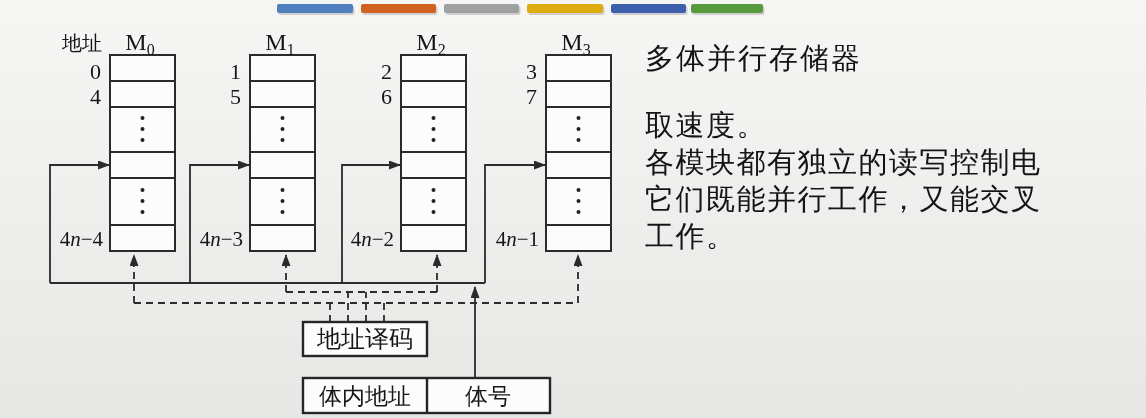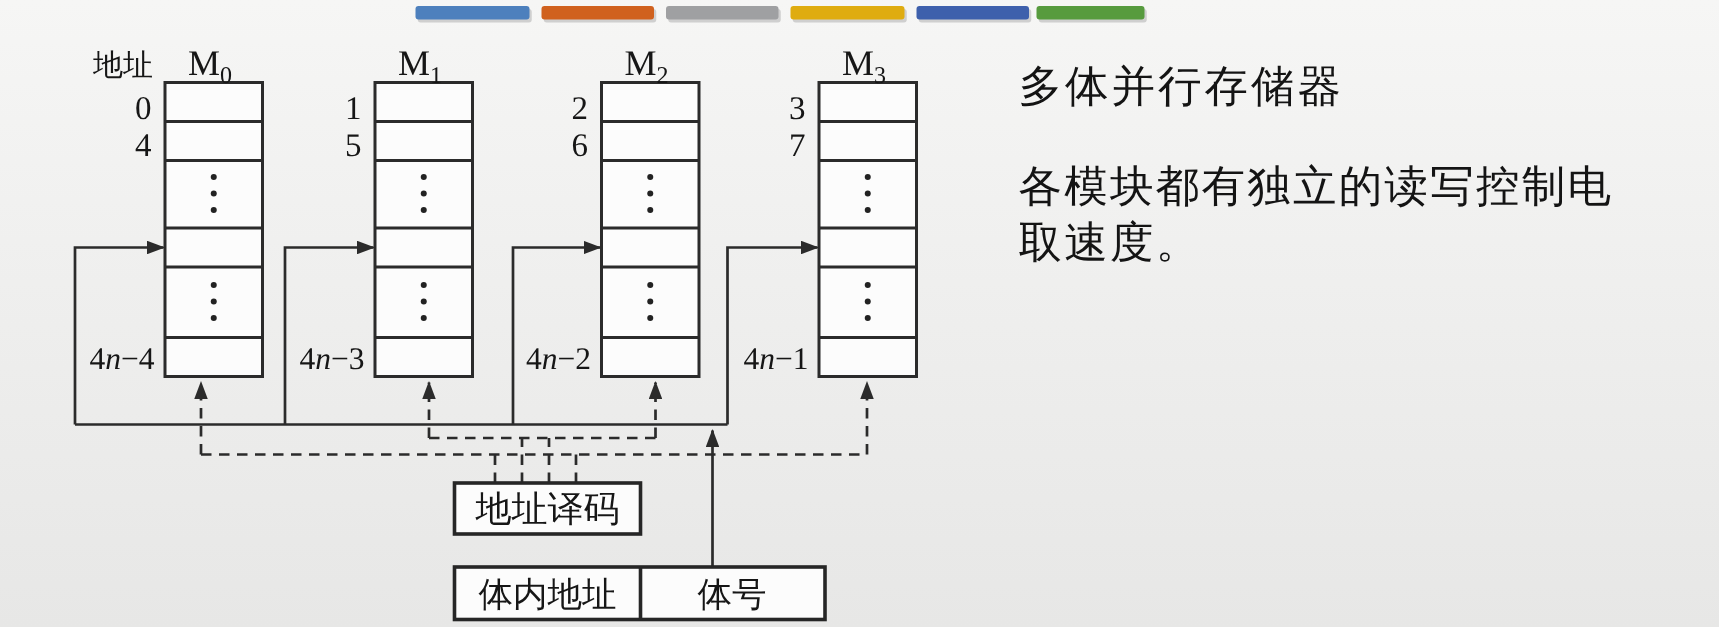--- a/index.html
+++ b/index.html
@@ -12,21 +12,21 @@
   svg{position:absolute;left:0;top:0;}
   .cell{fill:#fcfcfc;stroke:#2b2b2b;stroke-width:2;}
   .div-line{stroke:#2b2b2b;stroke-width:2;}
   .con{stroke:#2b2b2b;stroke-width:1.8;fill:none;}
   .dash{stroke-dasharray:7 5;}
   .box{fill:#fcfcfc;stroke:#262626;stroke-width:2.4;}
   .bln{stroke:#262626;stroke-width:2.4;}
   .txt{fill:#161616;}
   .dot{fill:#222;}
   .right-panel{
-    position:absolute;left:679px;top:40px;width:465px;color:#141414;
+    position:absolute;left:645px;top:40px;width:465px;color:#141414;
   }
   .rp-title,.rp-line{
     height:37px;line-height:37px;font-size:29px;letter-spacing:2px;
     white-space:nowrap;
   }
   .rp-line{letter-spacing:1.5px;}
   .rp-gap{height:30px;}
 </style>
 </head>
 <body>
@@ -176,17 +176,19 @@
     <rect class="box" x="303" y="378" width="247" height="35"></rect>
     <line class="bln" x1="427" y1="378" x2="427" y2="413"></line>
     <text class="txt" font-size="23" text-anchor="middle" x="365" y="404">体内地址</text>
     <text class="txt" font-size="23" text-anchor="middle" x="488" y="404">体号</text>
   </g>
 </svg>
 
 <div class="right-panel">
   <div class="rp-title">多体并行存储器</div>
   <div class="rp-gap"></div>
+  <div class="rp-line">取速度。</div>
   <div class="rp-line">各模块都有独立的读写控制电</div>
-  <div class="rp-line">取速度。</div>
+  <div class="rp-line">它们既能并行工作，又能交叉</div>
+  <div class="rp-line">工作。</div>
 </div>
 
 </div>
 
 </body></html>

